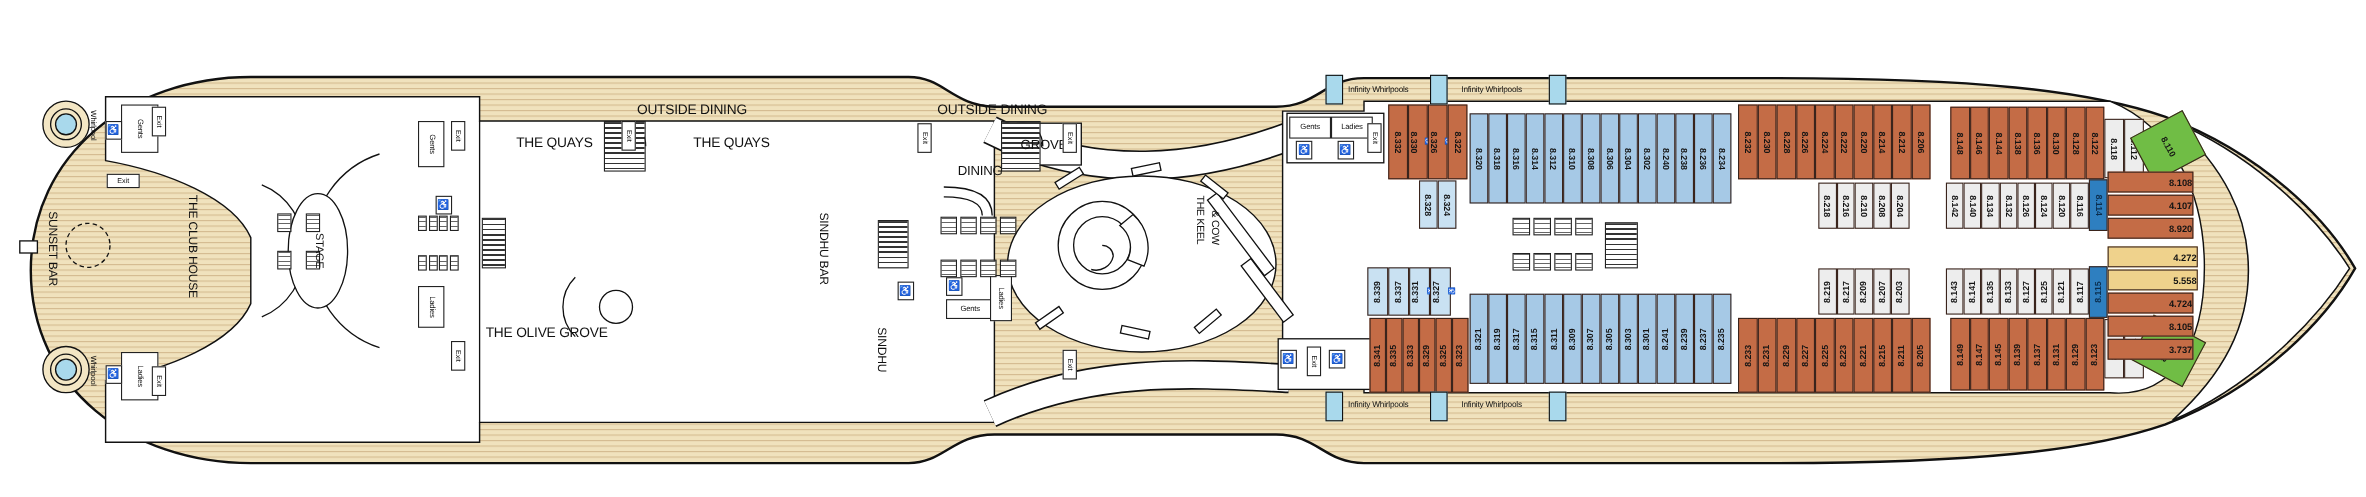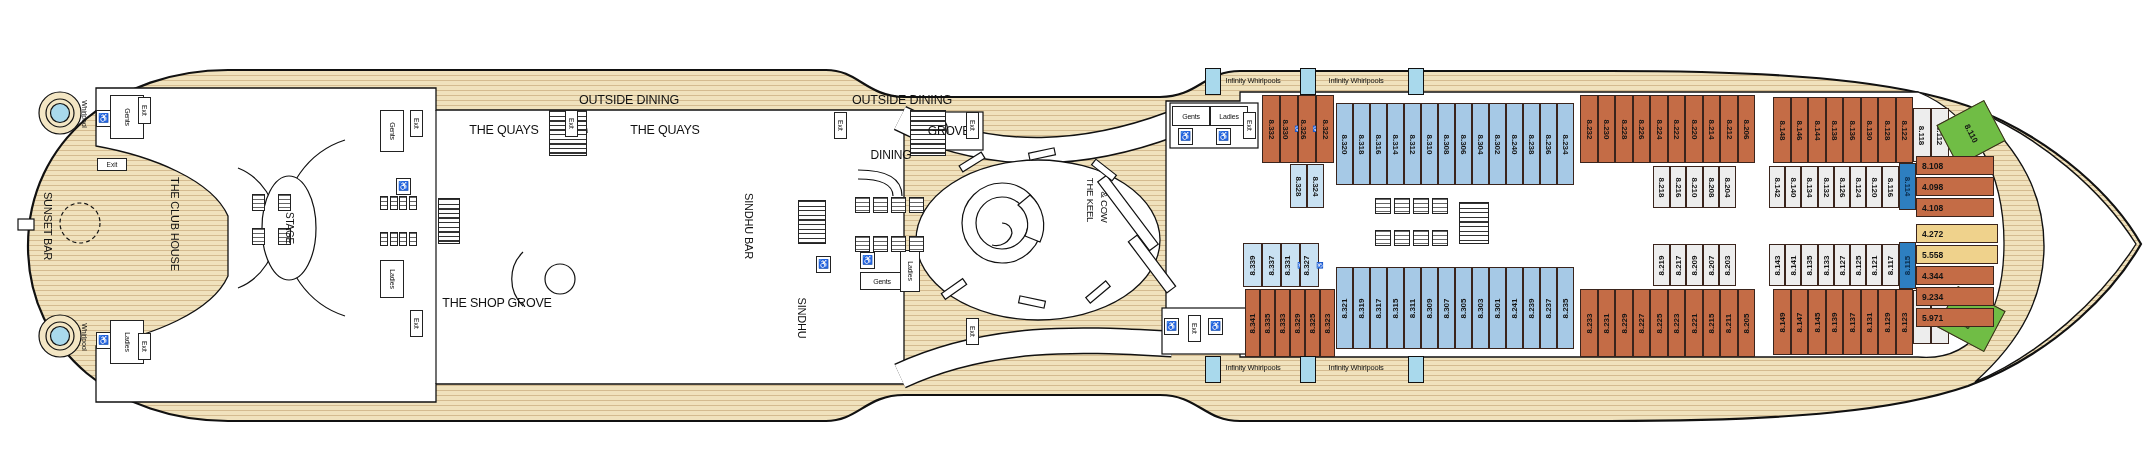--- a/index.html
+++ b/index.html
@@ -6,21 +6,21 @@
   #stage{position:relative;width:2151px;height:452px;font-family:"Liberation Sans",sans-serif;overflow:hidden;background:#fff}
   #hullsvg{position:absolute;left:0;top:0;z-index:0}
   .lbl{position:absolute;z-index:3;transform:translate(-50%,-50%);white-space:nowrap;color:#111;letter-spacing:-0.2px;line-height:1}
   .lbl.r90{transform:translate(-50%,-50%) rotate(90deg)}
   .box{position:absolute;z-index:2;background:#fff;border:1px solid #222;box-sizing:border-box}
   .exitbox{position:absolute;z-index:3;background:#fff;border:1px solid #222;box-sizing:border-box;display:flex;align-items:center;justify-content:center}
   .exitbox span{font-size:6.5px;color:#111;white-space:nowrap}
   .exitbox.v span{transform:rotate(90deg)}
   .cabin{position:absolute;z-index:2;border:1px solid #3a241c;box-sizing:border-box;display:flex;align-items:center;justify-content:center}
   .cabin>span{font-size:8px;font-weight:700;color:#141414;white-space:nowrap}
-  .cabin.h{justify-content:flex-start}
+  .cabin.h{justify-content:flex-end}
   .cabin.h>span{padding-left:5px;font-size:8.5px}
   .cabin .acc-mini{font-size:6px;font-weight:400}
   .lift{position:absolute;z-index:2;border:1px solid #222;background:repeating-linear-gradient(180deg,#666 0 1px,#fff 1px 4px);box-sizing:border-box}
   .stair{position:absolute;z-index:2;border:1px solid #222;background:repeating-linear-gradient(180deg,#333 0 1.3px,#fff 1.3px 4.6px);box-sizing:border-box}
   .acc{position:absolute;z-index:3;background:#fff;border:1px solid #222;box-sizing:border-box;display:flex;align-items:center;justify-content:center;font-size:9px;line-height:1;color:#111}
   .wpsq{position:absolute;z-index:2;background:#b5dcee;border:1.5px solid #111;box-sizing:border-box}
 </style>
 </head>
 <body>
 
@@ -451,50 +451,50 @@
     <div class="cabin" style="background: rgb(237, 237, 237); left: 1931px; top: 290px; width: 18px; height: 54px;">
       <span style="transform: rotate(-90deg);">8.111</span>
     </div>
     <div class="cabin" style="background: rgb(112, 189, 69); left: 1944px; top: 296px; width: 54px; height: 46px; transform: rotate(28deg);">
       <span style="transform: rotate(-90deg);">8.109</span>
     </div>
     <div class="cabin h" style="background: rgb(196, 108, 70); left: 1916px; top: 156px; width: 78px; height: 19px;">
       <span>8.108</span>
     </div>
     <div class="cabin h" style="background: rgb(196, 108, 70); left: 1916px; top: 177px; width: 78px; height: 19px;">
-      <span>4.098</span>
+      <span>4.107</span>
     </div>
     <div class="cabin h" style="background: rgb(196, 108, 70); left: 1916px; top: 198px; width: 78px; height: 19px;">
-      <span>4.108</span>
+      <span>8.920</span>
     </div>
     <div class="cabin h" style="background: rgb(239, 210, 140); left: 1916px; top: 224px; width: 82px; height: 19px;">
       <span>4.272</span>
     </div>
     <div class="cabin h" style="background: rgb(239, 210, 140); left: 1916px; top: 245px; width: 82px; height: 19px;">
       <span>5.558</span>
     </div>
     <div class="cabin h" style="background: rgb(196, 108, 70); left: 1916px; top: 266px; width: 78px; height: 19px;">
-      <span>4.344</span>
+      <span>4.724</span>
     </div>
     <div class="cabin h" style="background: rgb(196, 108, 70); left: 1916px; top: 287px; width: 78px; height: 19px;">
-      <span>9.234</span>
+      <span>8.105</span>
     </div>
     <div class="cabin h" style="background: rgb(196, 108, 70); left: 1916px; top: 308px; width: 78px; height: 19px;">
-      <span>5.971</span>
+      <span>3.737</span>
     </div>
     <div class="lbl r90" style="left: 47px; top: 226px; font-size: 11px; font-weight: 400;">SUNSET BAR</div>
     <div class="lbl r90" style="left: 84px; top: 114px; font-size: 7px; font-weight: 400;">Whirlpool</div>
     <div class="lbl r90" style="left: 84px; top: 337px; font-size: 7px; font-weight: 400;">Whirlpool</div>
     <div class="lbl r90" style="left: 174px; top: 224px; font-size: 11px; font-weight: 400;">THE CLUB HOUSE</div>
     <div class="lbl r90" style="left: 289px; top: 228px; font-size: 10px; font-weight: 400;">STAGE</div>
     <div class="lbl" style="left: 629px; top: 100px; font-size: 12.5px; font-weight: 400;">OUTSIDE DINING</div>
     <div class="lbl" style="left: 902px; top: 100px; font-size: 12.5px; font-weight: 400;">OUTSIDE DINING</div>
     <div class="lbl" style="left: 504px; top: 130px; font-size: 12.5px; font-weight: 400;">THE QUAYS</div>
     <div class="lbl" style="left: 665px; top: 130px; font-size: 12.5px; font-weight: 400;">THE QUAYS</div>
-    <div class="lbl" style="left: 497px; top: 303px; font-size: 12.5px; font-weight: 400;">THE SHOP GROVE</div>
+    <div class="lbl" style="left: 497px; top: 303px; font-size: 12.5px; font-weight: 400;">THE OLIVE GROVE</div>
     <div class="lbl r90" style="left: 748px; top: 226px; font-size: 11px; font-weight: 400;">SINDHU BAR</div>
     <div class="lbl r90" style="left: 801px; top: 318px; font-size: 11px; font-weight: 400;">SINDHU</div>
     <div class="lbl" style="left: 891px; top: 155px; font-size: 12px; font-weight: 400;">DINING</div>
     <div class="lbl" style="left: 949px; top: 131px; font-size: 12px; font-weight: 400;">GROVE</div>
     <div class="lbl r90" style="left: 1090px; top: 200px; font-size: 9.5px; font-weight: 400;">THE KEEL</div>
     <div class="lbl r90" style="left: 1104px; top: 207px; font-size: 9.5px; font-weight: 400;">&amp; COW</div>
     <div class="lbl" style="left: 1253px; top: 81px; font-size: 7.5px; font-weight: 400;">Infinity Whirlpools</div>
     <div class="lbl" style="left: 1356px; top: 81px; font-size: 7.5px; font-weight: 400;">Infinity Whirlpools</div>
     <div class="lbl" style="left: 1253px; top: 368px; font-size: 7.5px; font-weight: 400;">Infinity Whirlpools</div>
     <div class="lbl" style="left: 1356px; top: 368px; font-size: 7.5px; font-weight: 400;">Infinity Whirlpools</div>

